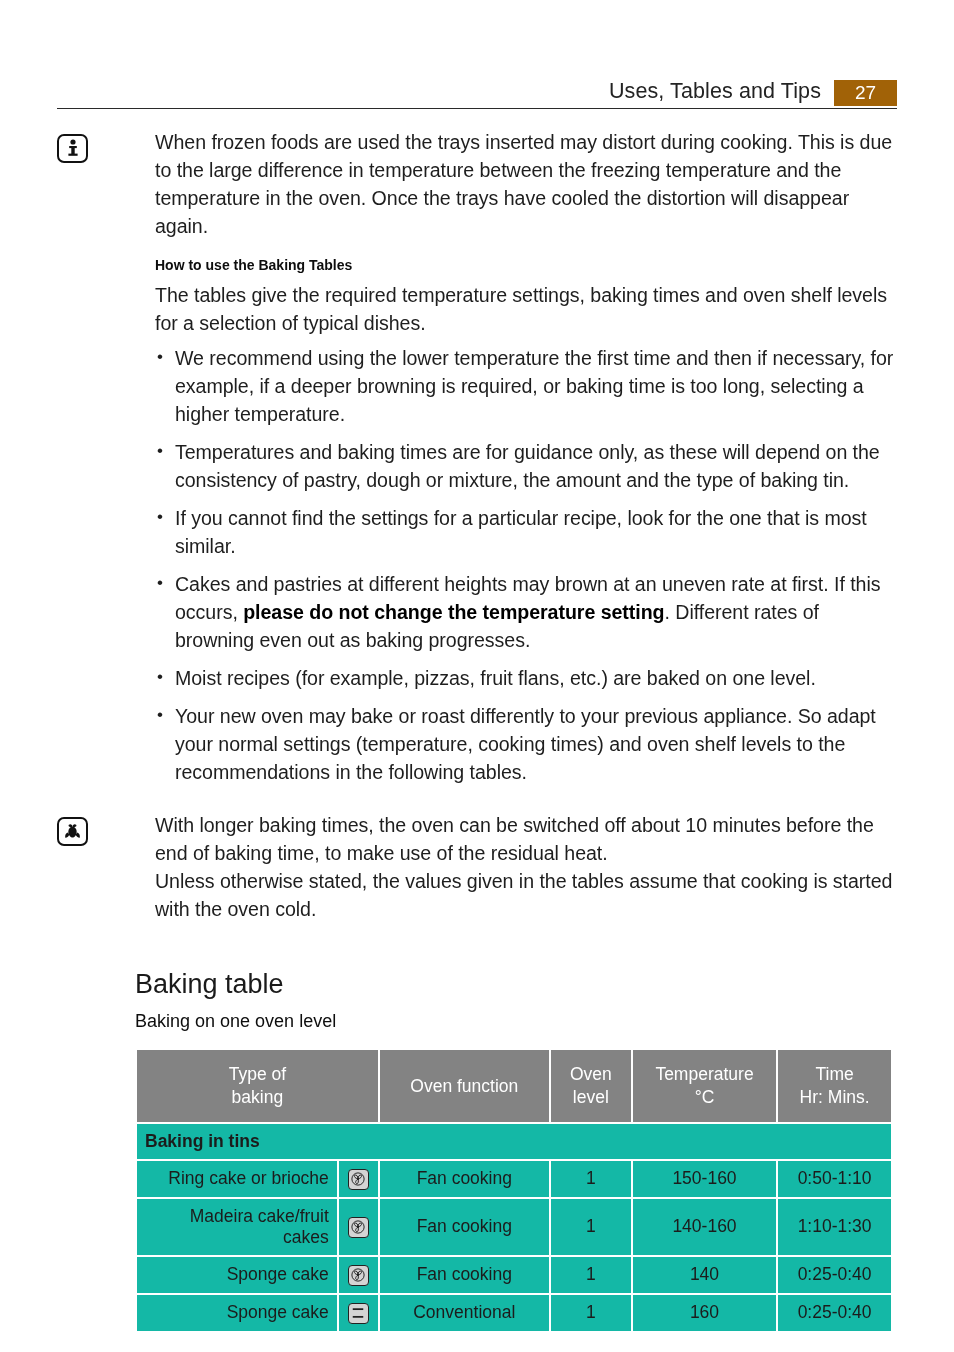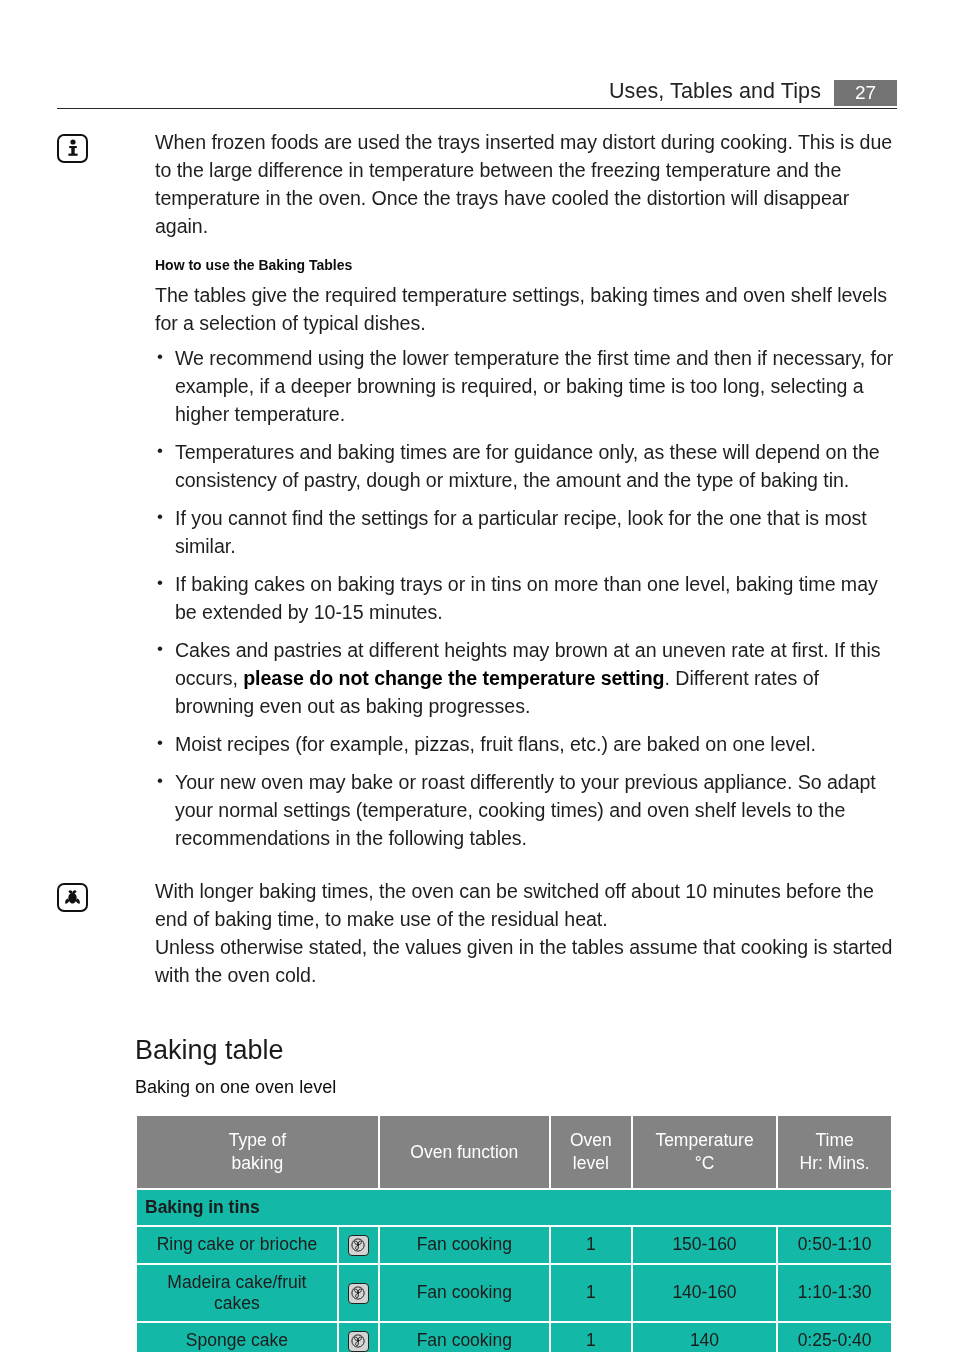--- a/index.html
+++ b/index.html
@@ -32,21 +32,21 @@
   }
   .header-title {
     font-size: 21.5px;
     color: #232323;
     letter-spacing: 0.1px;
     padding-bottom: 4px;
     padding-right: 13px;
     white-space: nowrap;
   }
   .page-badge {
-    background: #737373;
+    background: #a16207;
     color: #ffffff;
     font-size: 19px;
     width: 63px;
     height: 26px;
     display: flex;
     align-items: center;
     justify-content: center;
     margin-bottom: 2px;
   }
 
@@ -158,21 +158,21 @@
     vertical-align: middle;
   }
   table.baking-table td {
     background: #14b8a6;
     color: #1c1c1c;
     font-size: 17.5px;
     padding: 7px 8px;
     vertical-align: middle;
     height: 18px;
   }
-  td.cell-type { text-align: center; }
+  td.cell-type { text-align: right; }
   td.cell-icon { text-align: center; padding: 4px 2px; }
   td.cell-func { text-align: center; }
   td.cell-level { text-align: center; }
   td.cell-temp { text-align: center; }
   td.cell-time { text-align: center; }
   td.group-row {
     font-weight: bold;
     text-align: left;
     font-size: 17.5px;
     padding: 7px 8px;
@@ -227,23 +227,20 @@
       <p class="para">The tables give the required temperature settings, baking times and oven shelf levels for a selection of typical dishes.</p>
       <ul class="bullets">
         <li>
           <span>We recommend using the lower temperature the first time and then if necessary, for example, if a deeper browning is required, or baking time is too long, selecting a higher temperature.</span><span class="bold-inline"></span><span></span>
         </li>
         <li>
           <span>Temperatures and baking times are for guidance only, as these will depend on the consistency of pastry, dough or mixture, the amount and the type of baking tin.</span><span class="bold-inline"></span><span></span>
         </li>
         <li>
           <span>If you cannot find the settings for a particular recipe, look for the one that is most similar.</span><span class="bold-inline"></span><span></span>
-        </li>
-        <li>
-          <span>If baking cakes on baking trays or in tins on more than one level, baking time may be extended by 10-15 minutes.</span><span class="bold-inline"></span><span></span>
         </li>
         <li>
           <span>Cakes and pastries at different heights may brown at an uneven rate at first. If this occurs, </span><span class="bold-inline">please do not change the temperature setting</span><span>. Different rates of browning even out as baking progresses.</span>
         </li>
         <li>
           <span>Moist recipes (for example, pizzas, fruit flans, etc.) are baked on one level.</span><span class="bold-inline"></span><span></span>
         </li>
         <li>
           <span>Your new oven may bake or roast differently to your previous appliance. So adapt your normal settings (temperature, cooking times) and oven shelf levels to the recommendations in the following tables.</span><span class="bold-inline"></span><span></span>
         </li>

